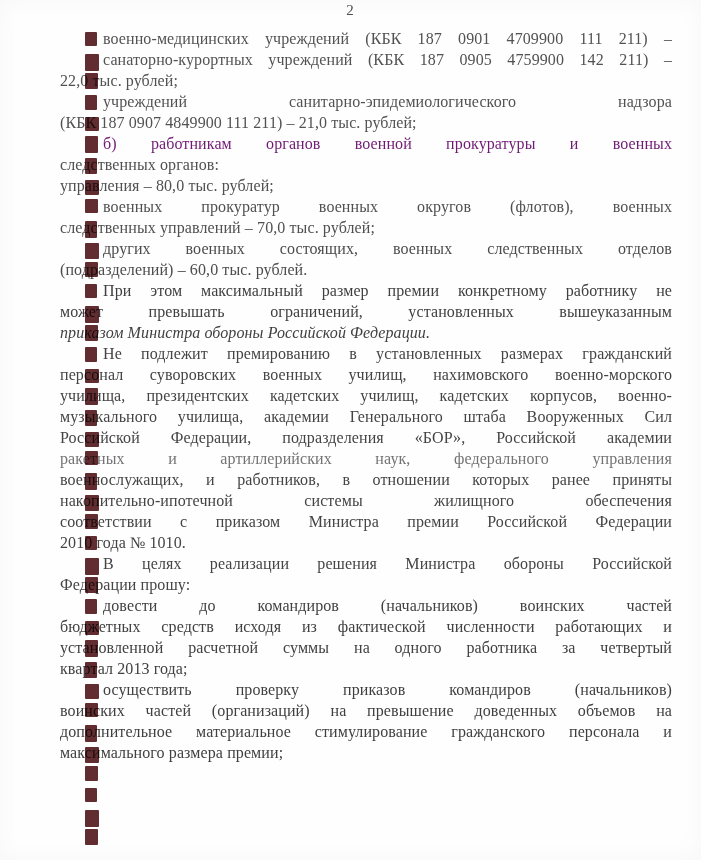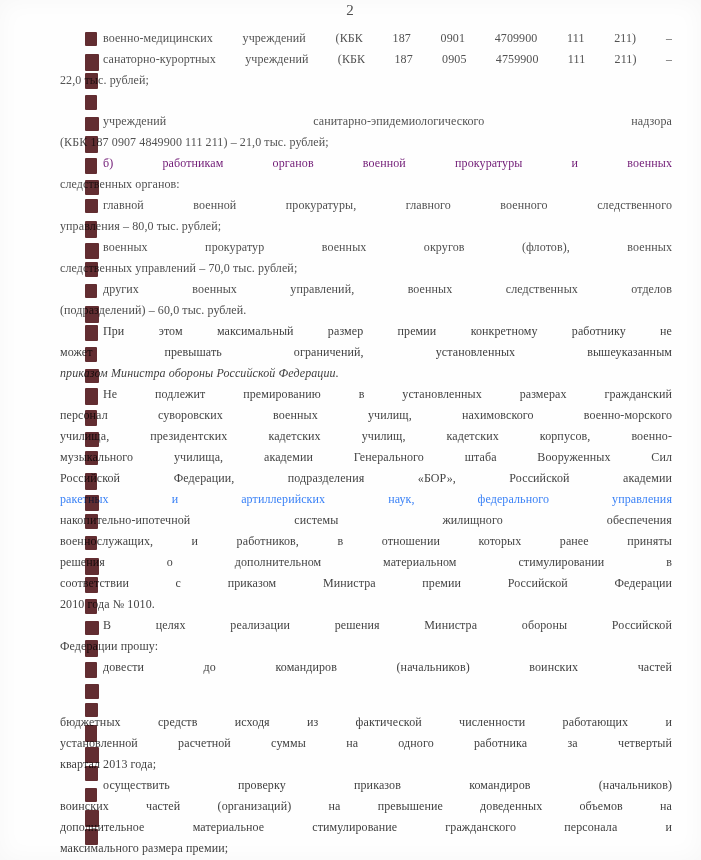--- a/index.html
+++ b/index.html
@@ -24,21 +24,21 @@
     text-align: center;
     font-size: 15px;
     color: #4e4e4e;
     letter-spacing: 1px;
   }
   .text-block {
     position: absolute;
     left: 60px;
     top: 28px;
     width: 612px;
-    font-size: 12px;
+    font-size: 16px;
     line-height: 21px;
     letter-spacing: 0.1px;
   }
   .line {
     height: 21px;
     overflow: hidden;
     text-align: justify;
     text-align-last: justify;
   }
   .line.last {
@@ -66,50 +66,48 @@
   }
 </style>
 </head>
 <body>
 
 <div class="page">
   <div class="page-number">2</div>
 
   <div class="text-block">
       <div class="line indent" style="color: rgb(82, 82, 82);">военно-медицинских учреждений (КБК 187 0901 4709900 111 211) –</div>
-      <div class="line indent" style="color: rgb(82, 82, 82);">санаторно-курортных учреждений (КБК 187 0905 4759900 111 211) –</div>
+      <div class="line indent" style="color: rgb(82, 82, 82);">санаторно-курортных учреждений (КБК 187 0905 4759900 142 211) –</div>
       <div class="line last" style="color: rgb(82, 82, 82);">22,0 тыс. рублей;</div>
-      <div class="line indent" style="color: rgb(82, 82, 82); margin-top: 20px;">учреждений санитарно-эпидемиологического надзора</div>
+      <div class="line indent" style="color: rgb(82, 82, 82);">учреждений санитарно-эпидемиологического надзора</div>
       <div class="line last" style="color: rgb(82, 82, 82);">(КБК 187 0907 4849900 111 211) – 21,0 тыс. рублей;</div>
       <div class="line indent" style="color: #701a75;">б) работникам органов военной прокуратуры и военных</div>
       <div class="line last" style="color: rgb(80, 80, 80);">следственных органов:</div>
-      <div class="line indent" style="color: rgb(80, 80, 80);">главной военной прокуратуры, главного военного следственного</div>
       <div class="line last" style="color: rgb(80, 80, 80);">управления – 80,0 тыс. рублей;</div>
       <div class="line indent" style="color: rgb(80, 80, 80);">военных прокуратур военных округов (флотов), военных</div>
       <div class="line last" style="color: rgb(80, 80, 80);">следственных управлений – 70,0 тыс. рублей;</div>
-      <div class="line indent" style="color: rgb(76, 76, 76);">других военных управлений, военных следственных отделов</div>
+      <div class="line indent" style="color: rgb(76, 76, 76);">других военных состоящих, военных следственных отделов</div>
       <div class="line last" style="color: rgb(76, 76, 76);">(подразделений) – 60,0 тыс. рублей.</div>
       <div class="line indent" style="color: rgb(64, 64, 64);">При этом максимальный размер премии конкретному работнику не</div>
       <div class="line" style="color: rgb(64, 64, 64);">может превышать ограничений, установленных вышеуказанным</div>
       <div class="line last" style="color: rgb(64, 64, 64); font-style: italic;">приказом Министра обороны Российской Федерации.</div>
       <div class="line indent" style="color: rgb(68, 68, 68);">Не подлежит премированию в установленных размерах гражданский</div>
       <div class="line" style="color: rgb(68, 68, 68);">персонал суворовских военных училищ, нахимовского военно-морского</div>
       <div class="line" style="color: rgb(68, 68, 68);">училища, президентских кадетских училищ, кадетских корпусов, военно-</div>
       <div class="line" style="color: rgb(68, 68, 68);">музыкального училища, академии Генерального штаба Вооруженных Сил</div>
       <div class="line" style="color: rgb(68, 68, 68);">Российской Федерации, подразделения «БОР», Российской академии</div>
-      <div class="line" style="color: #3b82f6;">ракетных и артиллерийских наук, федерального управления</div>
+      <div class="line" style="color: #737373;">ракетных и артиллерийских наук, федерального управления</div>
+      <div class="line" style="color: rgb(68, 68, 68);">военнослужащих, и работников, в отношении которых ранее приняты</div>
       <div class="line" style="color: rgb(68, 68, 68);">накопительно-ипотечной системы жилищного обеспечения</div>
-      <div class="line" style="color: rgb(68, 68, 68);">военнослужащих, и работников, в отношении которых ранее приняты</div>
-      <div class="line" style="color: rgb(68, 68, 68);">решения о дополнительном материальном стимулировании в</div>
       <div class="line" style="color: rgb(68, 68, 68);">соответствии с приказом Министра премии Российской Федерации</div>
       <div class="line last" style="color: rgb(68, 68, 68);">2010 года № 1010.</div>
       <div class="line indent" style="color: rgb(69, 69, 69);">В целях реализации решения Министра обороны Российской</div>
       <div class="line last" style="color: rgb(69, 69, 69);">Федерации прошу:</div>
       <div class="line indent" style="color: rgb(65, 65, 65);">довести до командиров (начальников) воинских частей</div>
-      <div class="line" style="color: rgb(65, 65, 65); margin-top: 34px;">бюджетных средств исходя из фактической численности работающих и</div>
+      <div class="line" style="color: rgb(65, 65, 65);">бюджетных средств исходя из фактической численности работающих и</div>
       <div class="line" style="color: rgb(65, 65, 65);">установленной расчетной суммы на одного работника за четвертый</div>
       <div class="line last" style="color: rgb(65, 65, 65);">квартал 2013 года;</div>
       <div class="line indent" style="color: rgb(63, 63, 63);">осуществить проверку приказов командиров (начальников)</div>
       <div class="line" style="color: rgb(63, 63, 63);">воинских частей (организаций) на превышение доведенных объемов на</div>
       <div class="line" style="color: rgb(63, 63, 63);">дополнительное материальное стимулирование гражданского персонала и</div>
       <div class="line last" style="color: rgb(63, 63, 63);">максимального размера премии;</div>
     </div>
 
   <div class="artifact-column">
       <div class="scan-mark" style="top: 32px; height: 14px; width: 12px; background: rgb(76, 16, 20);"></div>

